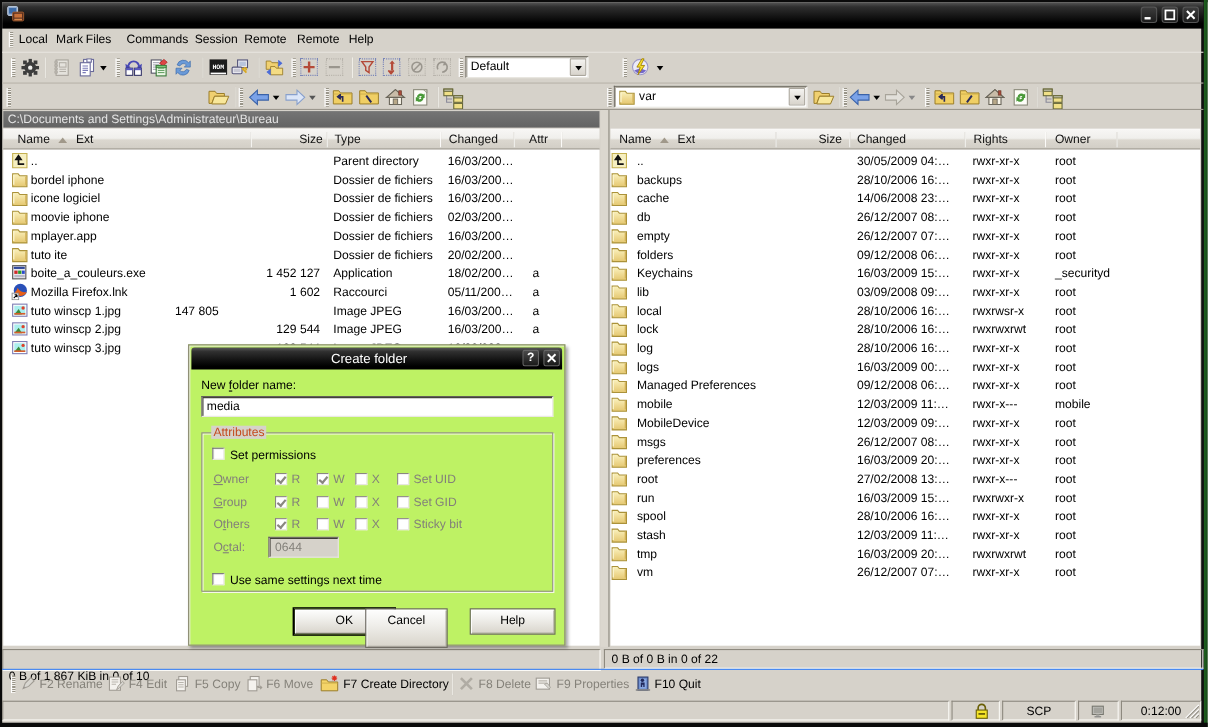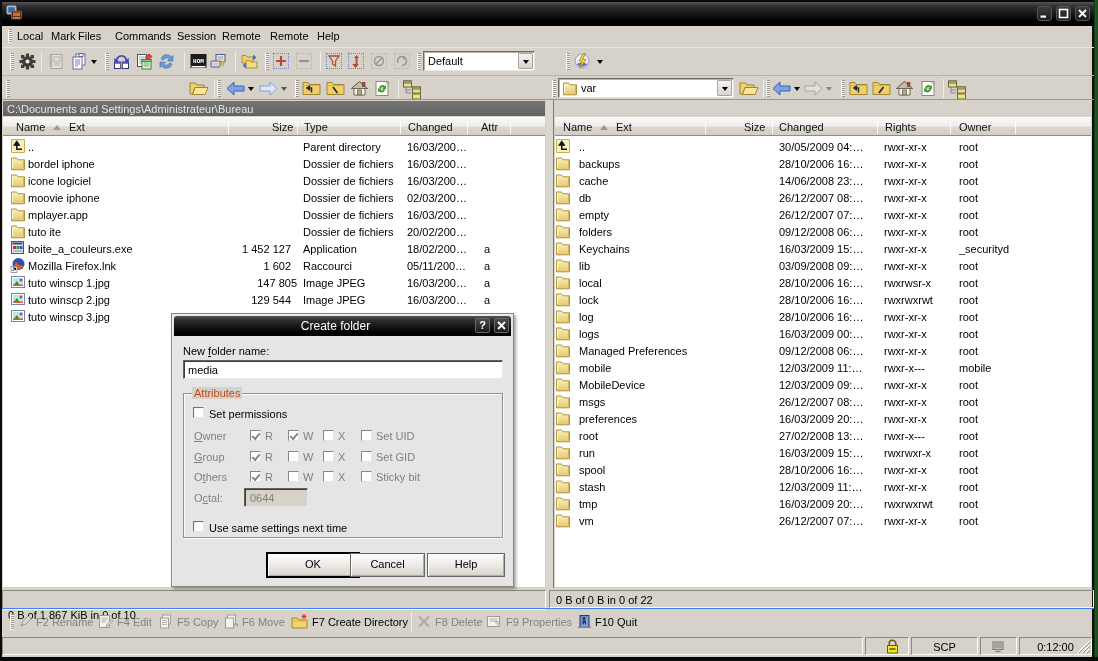--- a/index.html
+++ b/index.html
@@ -43,21 +43,21 @@
 .sortup{width:0;height:0;border-left:4px solid transparent;border-right:4px solid transparent;border-bottom:5px solid #a0988a;top:7px}
 
 .sunk{border:1px solid;border-color:#8d897f #fbfaf6 #fbfaf6 #8d897f}
 #st1l{left:2px;top:590px;width:544px;height:18px;padding:18px 0 0 5px}
 #st1r{left:549px;top:590px;width:545px;height:18px;padding:3px 0 0 6px}
 #tb3{left:2px;top:608px;width:1092px;height:26px;border-top:1px solid #3b82f6}
 #tb3 span{top:7px;color:#85827a}
 #sb2{left:2px;top:634px;width:1092px;height:23px}
 .sp{top:3px;height:18px;border:1px solid;border-color:#8d897f #fbfaf6 #fbfaf6 #8d897f}
 
-#dlg{left:171px;top:313px;width:343px;height:274px;background:#e5e5e5;border:1px solid #8a8678;box-shadow:inset 1px 1px 0 #f0eee8, 2px 2px 3px rgba(0,0,0,.35)}
+#dlg{left:171px;top:313px;width:343px;height:274px;background:#bef264;border:1px solid #8a8678;box-shadow:inset 1px 1px 0 #f0eee8, 2px 2px 3px rgba(0,0,0,.35)}
 #dtitle{left:2px;top:2px;width:337px;height:20px;background:linear-gradient(180deg,#585858 0%,#303030 18%,#141414 55%,#000 85%);border-radius:3px 3px 0 0;color:#fff;font-size:12px}
 #dtitle .txt{left:0;right:14px;top:3px;text-align:center}
 .dbtn{width:15px;height:15px;top:2px;background:linear-gradient(180deg,#4a4a4a,#1a1a1a);border:1px solid #666;border-radius:2px;color:#fff;text-align:center;font-weight:bold;font-size:11px;line-height:13px}
 .cb{width:11px;height:11px;background:#fff;border:1px solid #1c1c1c;border-color:#707070 #e8e6e0 #e8e6e0 #707070;box-shadow:inset 1px 1px 0 #3a3a3a10}
 .gray{color:#83807a}
 .inp{background:#fff;border:1px solid;border-color:#636058 #e9e7e1 #e9e7e1 #636058;box-shadow:inset 1px 1px 0 #403e38}
 .btn{background:linear-gradient(180deg,#fefefe 0%,#f0efeb 40%,#d8d4cb 100%);border:1px solid #6a675f;text-align:center;padding-top:4px;box-shadow:inset 1px 1px 0 #fff,inset -1px -1px 0 #b0aca2}
 u{text-decoration:underline}
 .cbg{width:11px;height:11px;background:#fff;border:1px solid;border-color:#8a8780 #e8e6e0 #e8e6e0 #8a8780;position:absolute}
 .ck::after{content:"";position:absolute;left:1px;top:0px;width:6px;height:3px;border-left:2px solid #8a8780;border-bottom:2px solid #8a8780;transform:rotate(-50deg);margin-top:2px;margin-left:0px}
@@ -463,21 +463,21 @@
         <span style="left:170px;width:118px;text-align:right">1 602</span>
         <span style="left:300px">Raccourci</span>
         <span style="left:404px">05/11/200…</span>
         <span style="left:481px">a</span>
       </div>
 <div class="row abs" style="top:138px">
         <svg width="16" height="16" style="left:7px">
           <use href="#jp"></use>
         </svg>
         <span style="left:25px">tuto winscp 1.jpg</span>
-        <span style="left:176px;width:118px;text-align:right">147 805</span>
+        <span style="left:156px;width:118px;">147 805</span>
         <span style="left:300px">Image JPEG</span>
         <span style="left:404px">16/03/200…</span>
         <span style="left:481px">a</span>
       </div>
 <div class="row abs" style="top:155px">
         <svg width="16" height="16" style="left:7px">
           <use href="#jp"></use>
         </svg>
         <span style="left:25px">tuto winscp 2.jpg</span>
         <span style="left:170px;width:118px;text-align:right">129 544</span>
@@ -850,15 +850,15 @@
     <span class="abs gray" style="left:131px;top:157px">W</span>
   <div class="abs cbg" style="left:151px;top:157px"></div>
     <span class="abs gray" style="left:166px;top:157px">X</span>
   <div class="abs cbg" style="left:189px;top:157px"></div>
     <span class="abs gray" style="left:204px;top:157px">Sticky bit</span>
   <div class="abs gray" style="left:22px;top:178px">O<u>c</u>tal:</div>
   <div class="abs inp" style="left:72px;top:174px;width:64px;height:19px;padding:3px 0 0 5px;background:#d6d2ca;color:#83807a">0644</div>
   <div class="abs cb" style="left:21px;top:207px"></div>
   <div class="abs" style="left:37px;top:208px">Use same settings next time</div>
   <div class="abs btn" style="left:95px;top:239px;width:92px;height:24px;border:1px solid #000;box-shadow:0 0 0 1px #000, inset 1px 1px 0 #fff, inset -1px -1px 0 #b0aca2">OK</div>
-  <div class="abs btn" style="left:178px;top:239px;width:75px;height:24px">Cancel</div>
+  <div class="abs btn" style="left:160px;top:239px;width:75px;height:36px">Cancel</div>
   <div class="abs btn" style="left:255px;top:239px;width:78px;height:24px">Help</div>
 </div>
 
 </body></html>

